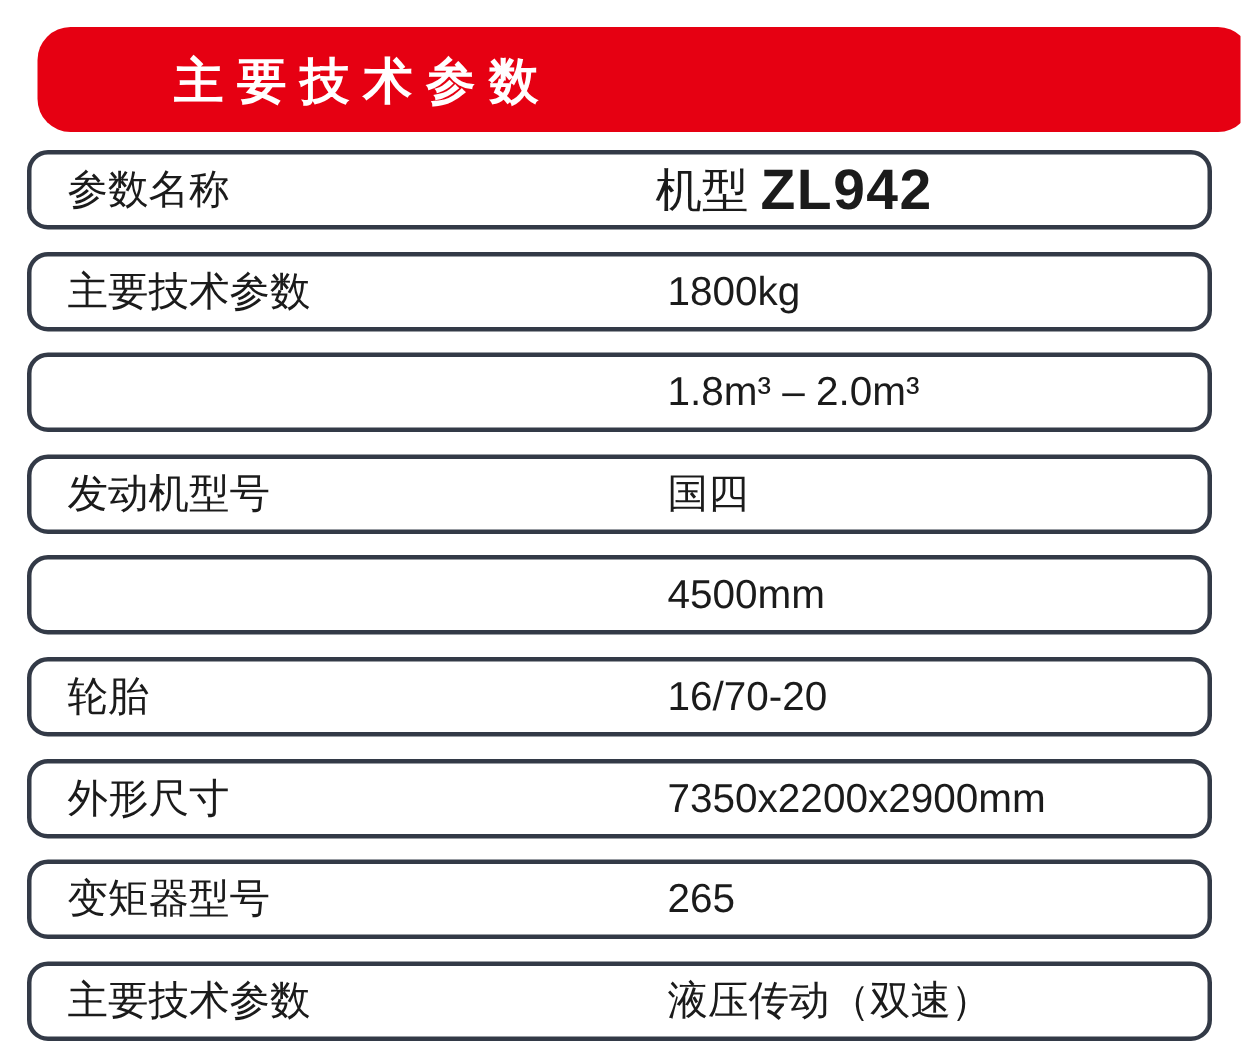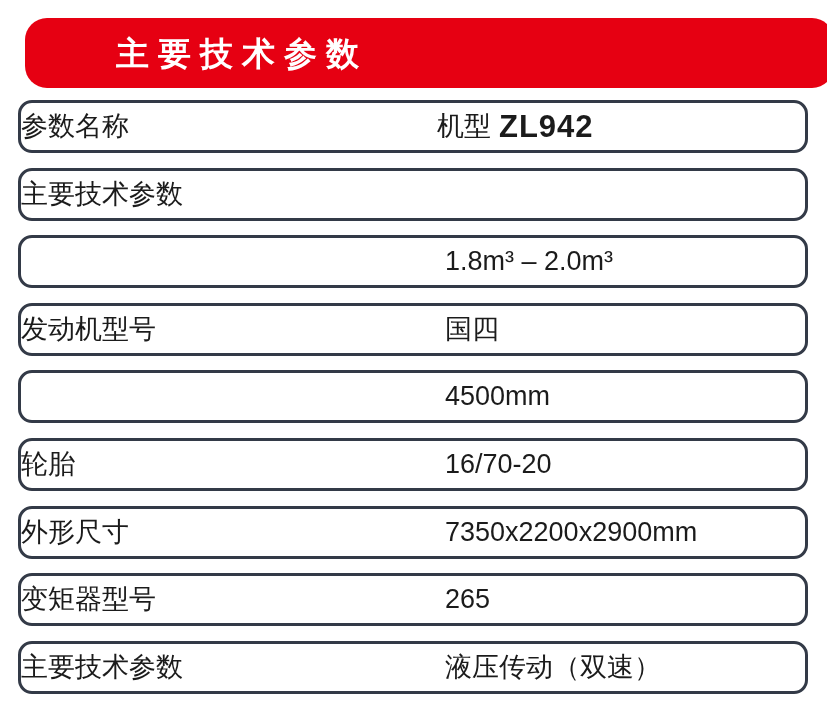--- a/index.html
+++ b/index.html
@@ -52,38 +52,39 @@
     border-radius: 14px;
     background: #ffffff;
     display: flex;
     align-items: center;
   }
   .spec-row:last-child { margin-bottom: 0; }
   .spec-label {
     color: #1b1b1b;
     font-size: 27px;
     line-height: 1;
+    padding-left: 24px;
     white-space: nowrap;
   }
   .spec-value {
     position: absolute;
     left: 416px;
     top: 0;
     height: 100%;
     display: flex;
     align-items: center;
     color: #1b1b1b;
     font-size: 27px;
     line-height: 1;
     white-space: nowrap;
   }
-  .spec-value .value-prefix { font-size: 27px; }
+  .spec-value .value-prefix { font-size: 31px; }
   .spec-value .value-bold {
     font-weight: bold;
-    font-size: 31px;
+    font-size: 38px;
     margin-left: 8px;
     letter-spacing: 1px;
   }
 </style>
 </head>
 <body>
 
 <div class="banner">
   <span class="banner-title">主要技术参数</span>
 </div>
@@ -93,20 +94,25 @@
     <span class="spec-label">参数名称</span>
     <span class="spec-value">
       <span class="value-prefix">机型</span>
       <span class="value-bold">ZL942</span>
       <span class="value-plain"></span>
     </span>
   </div>
 
   <div class="spec-row">
     <span class="spec-label">主要技术参数</span>
+    <span class="spec-value">
+      <span class="value-prefix"></span>
+      <span class="value-bold"></span>
+      <span class="value-plain">1800kg</span>
+    </span>
   </div>
 
   <div class="spec-row">
     <span class="spec-value">
       <span class="value-prefix"></span>
       <span class="value-bold"></span>
       <span class="value-plain">1.8m³ – 2.0m³</span>
     </span>
   </div>
 

